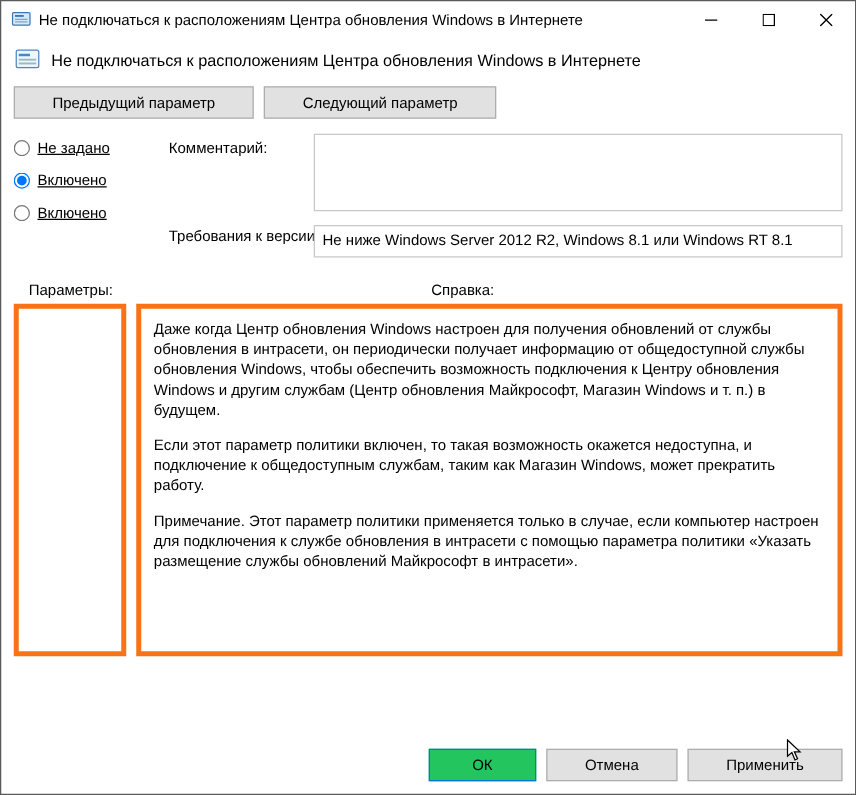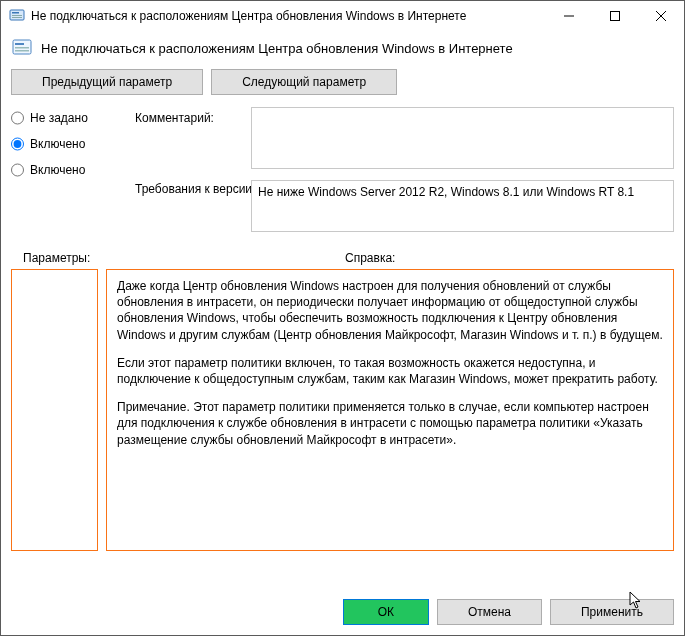--- a/index.html
+++ b/index.html
@@ -9,33 +9,33 @@
   .titlebar .ticon { width: 16px; height: 16px; margin-right: 6px; flex: 0 0 auto; }
   .titlebar .ttext { flex: 1 1 auto; white-space: nowrap; overflow: hidden; }
   .titlebar .winbtns { display: flex; height: 100%; }
   .titlebar .winbtn { width: 46px; height: 100%; display: flex; align-items: center; justify-content: center; }
   .subheader { display: flex; align-items: center; padding: 6px 10px 10px 10px; font-size: 13px; }
   .subheader .shicon { width: 22px; height: 22px; margin-right: 8px; flex: 0 0 auto; }
   .navrow { padding: 0 10px 10px 10px; display: flex; gap: 8px; }
   .btn { background: #e1e1e1; border: 1px solid #adadad; padding: 5px 30px; font: inherit; cursor: default; }
   .midgrid { display: grid; grid-template-columns: 118px 110px 1fr; column-gap: 6px; row-gap: 8px; padding: 2px 10px 6px 10px; }
   .radios { grid-column: 1; grid-row: 1 / span 4; display: flex; flex-direction: column; gap: 12px; padding-top: 4px; }
-  .radio { display: flex; gap: 6px; font-size: 12px; }
+  .radio { display: flex; align-items: center; gap: 6px; font-size: 12px; text-decoration: underline; }
   .radio input { margin: 0; }
   .lbl-comment { grid-column: 2; grid-row: 1; padding-top: 4px; }
   .ta-comment { grid-column: 3; grid-row: 1 / span 3; }
   .lbl-req { grid-column: 2; grid-row: 4; padding-top: 2px; white-space: nowrap;}
   .ta-req { grid-column: 3; grid-row: 4; }
   textarea.field { width: 100%; resize: none; font: inherit; border: 1px solid #c8c8c8; padding: 4px 6px; overflow-y: scroll; background: #fff; }
   .ta-comment textarea { height: 62px; }
-  .ta-req textarea { height: 52px; }
+  .ta-req textarea { height: 26px; }
   .labelsrow { display: flex; padding: 10px 10px 4px 22px; }
   .labelsrow .lp { width: 322px; }
   .panes { display: flex; gap: 8px; padding: 0 10px 8px 10px; flex: 1 1 auto; min-height: 0; }
-  .pane { border: 1px solid #f97316; height: 282px; }
+  .pane { border: 4px solid #f97316; height: 282px; }
   .pane.left { width: 316px; }
   .pane.right { flex: 1 1 auto; position: relative; overflow-y: scroll; }
   .pane.right .helptext { padding: 8px 10px; font-size: 12px; line-height: 1.35; }
   .helptext p { margin: 0 0 12px 0; }
   .footer { display: flex; justify-content: flex-end; gap: 8px; padding: 8px 10px 10px 10px; }
   .footer .btn { min-width: 86px; text-align: center; position: relative;}
   .footer .btn.focus { border-color: #0078d7; background: #22c55e; }
   .cursor { position: absolute; bottom: 22px; right: 40px; pointer-events: none; }
 </style>
 </head>

